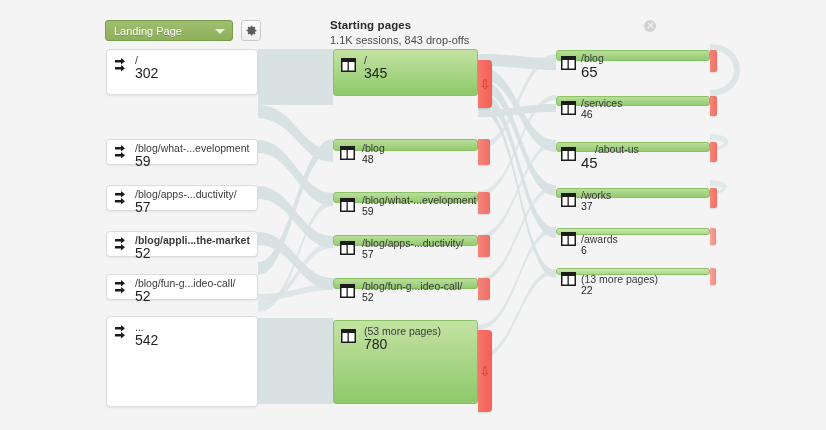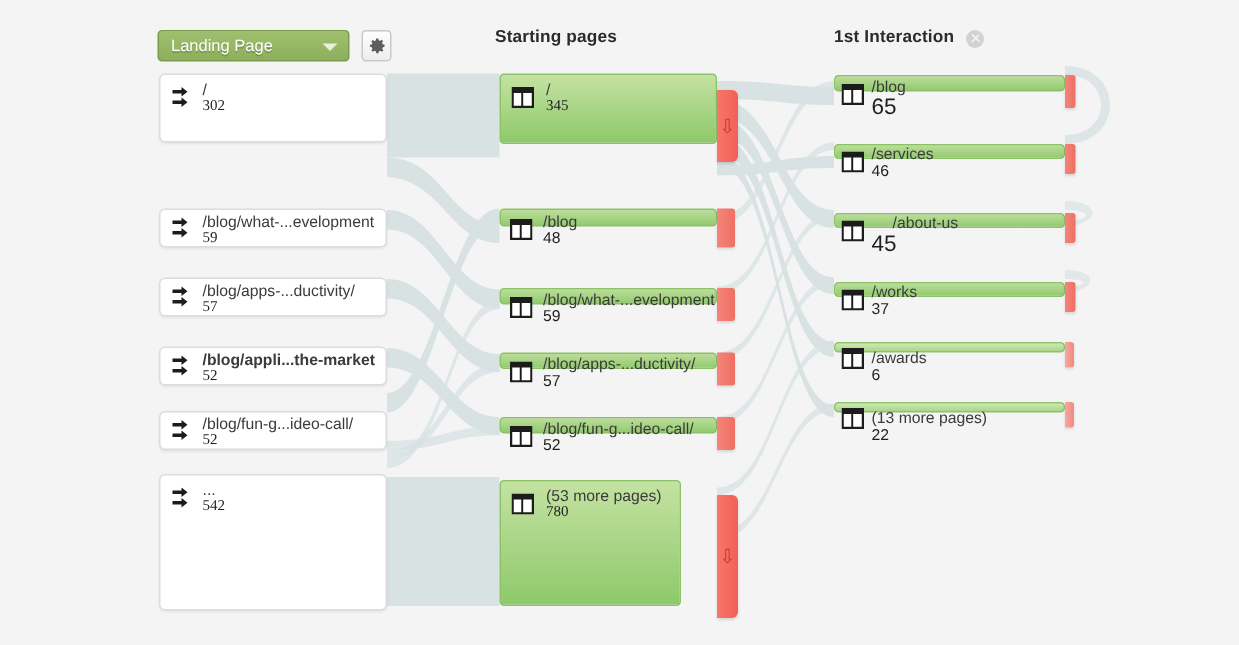--- a/index.html
+++ b/index.html
@@ -68,21 +68,21 @@
   }
   .node.green.thin { background: linear-gradient(#bcdd9a, #93cb70); }
 
   .node .ico { position: absolute; left: 7px; top: 8px; }
   .node .lbl {
     position: absolute; left: 30px; top: 4px;
     font-size: 10.5px; color: #3b3b3b; white-space: nowrap;
   }
   .node .val {
     position: absolute; left: 30px; top: 15px;
-    font-size: 10px; color: #1f1f1f; white-space: nowrap; font-family: Liberation Serif, serif;
+    font-size: 14px; color: #1f1f1f; white-space: nowrap;
   }
   .node.left .lbl { left: 28px; }
   .node.left .val { left: 28px; }
 
   
   .dropoff {
     position: absolute;
     background: linear-gradient(to right, #f7766a, #f26055);
     border-radius: 0 4px 4px 0;
     box-shadow: 0 1px 2px rgba(0,0,0,.12);
@@ -105,24 +105,24 @@
   </div>
 
   <div class="gear-btn">
     <svg width="13" height="13" viewBox="0 0 16 16">
       <path fill="#5d5d5d" d="M8 5.4A2.6 2.6 0 1 0 8 10.6 2.6 2.6 0 0 0 8 5.4zm0 4.1A1.5 1.5 0 1 1 8 6.5a1.5 1.5 0 0 1 0 3zM14 8.9V7.1l-1.6-.3a4.6 4.6 0 0 0-.5-1.2l.9-1.3-1.2-1.2-1.3.9a4.6 4.6 0 0 0-1.2-.5L8.9 2H7.1l-.3 1.6a4.6 4.6 0 0 0-1.2.5l-1.3-.9-1.2 1.2.9 1.3a4.6 4.6 0 0 0-.5 1.2L2 7.1v1.8l1.6.3c.1.4.3.8.5 1.2l-.9 1.3 1.2 1.2 1.3-.9c.4.2.8.4 1.2.5l.3 1.6h1.8l.3-1.6c.4-.1.8-.3 1.2-.5l1.3.9 1.2-1.2-.9-1.3c.2-.4.4-.8.5-1.2L14 8.9z"></path>
     </svg>
   </div>
 
   <div class="col-head" style="left:330px; top:19px;">
     <div class="ttl">Starting pages</div>
+    <div class="sub">1.1K sessions, 843 drop-offs</div>
   </div>
 
   <div class="col-head" style="left:556px; top:19px;">
-    <div class="ttl">1st Interaction</div>
   </div>
   <div class="close-icon" style="left:644px; top:20px;"></div>
 
   <svg id="ribbons">
     <g fill="#d8e2e3">
 
       <path d="M258,49 C300,49 300,49 333,49 L333,105 C300,105 300,105 258,105 Z"></path>
 
       <path d="M258,105 C295,105 300,150 333,150 L333,162 C300,162 295,120 258,118 Z"></path>
 
@@ -281,21 +281,21 @@
     <svg width="15" height="14" viewBox="0 0 15 14">
         <rect x="0" y="0" width="15" height="14" fill="#1c1c1c"></rect>
         <rect x="1.5" y="4" width="5" height="8.5" fill="#fff"></rect>
         <rect x="7.8" y="4" width="5.7" height="8.5" fill="#fff"></rect>
       </svg>
   </span>
   <span style="position:absolute; left:362px; top:280px; font-size:10.5px; color:#3b3b3b; white-space:nowrap;">/blog/fun-g...ideo-call/</span>
   <span style="position:absolute; left:362px; top:291px; font-size:10.5px; color:#1f1f1f;">52</span>
   <div class="dropoff slim" style="left:478px; top:278px; width:12px; height:22px;"></div>
 
-  <div class="node green" style="left:333px; top:320px; width:121px; height:84px;">
+  <div class="node green" style="left:333px; top:320px; width:145px; height:84px;">
     <span class="ico">
       <svg width="15" height="14" viewBox="0 0 15 14">
           <rect x="0" y="0" width="15" height="14" fill="#1c1c1c"></rect>
           <rect x="1.5" y="4" width="5" height="8.5" fill="#fff"></rect>
           <rect x="7.8" y="4" width="5.7" height="8.5" fill="#fff"></rect>
         </svg>
     </span>
     <span class="lbl">(53 more pages)</span>
     <span class="val">780</span>
   </div>

